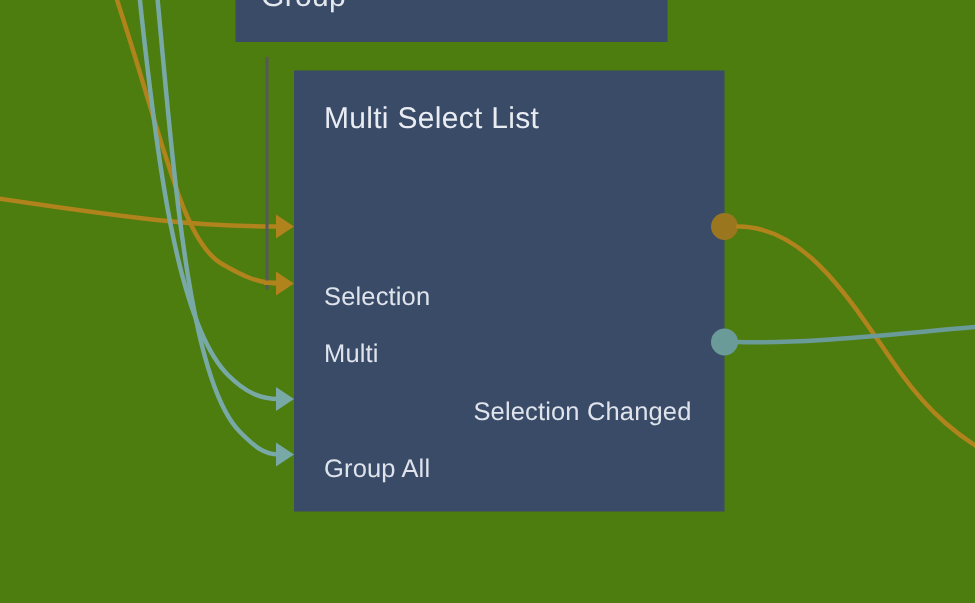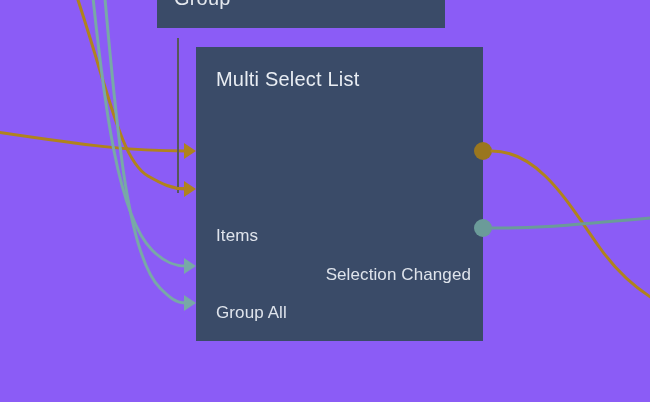--- a/index.html
+++ b/index.html
@@ -4,21 +4,21 @@
 <style>
   html, body {
     margin: 0;
     padding: 0;
     background: #1f1f1f;
   }
   #canvas {
     position: relative;
     width: 650px;
     height: 402px;
-    background: #8b5cf6;
+    background: #4d7c0f;
     overflow: hidden;
     font-family: "Liberation Sans", sans-serif;
   }
   #wires {
     position: absolute;
     left: 0;
     top: 0;
     width: 650px;
     height: 402px;
     pointer-events: none;
@@ -68,21 +68,21 @@
     letter-spacing: .2px;
   }
   .port-label {
     position: absolute;
     font-size: 17px;
     color: #dfe4ec;
     white-space: nowrap;
     letter-spacing: .1px;
   }
   .port-label.in  { left: 20px; }
-  .port-label.out { right: 12px; text-align: center; }
+  .port-label.out { right: 22px; text-align: center; }
   .port-arrow {
     position: absolute;
     width: 0;
     height: 0;
     border-top: 8px solid transparent;
     border-bottom: 8px solid transparent;
     border-left: 12px solid #b0831c;
   }
   .port-arrow.teal { border-left-color: #78a9a7; }
   .port-arrow.tail {
@@ -116,21 +116,22 @@
   </svg>
 
   <div class="group-node">
     <span class="group-title">Group</span>
   </div>
   <div class="group-spine"></div>
 
   <div class="node">
     <span class="node-title">Multi Select List</span>
 
-    <span class="port-label in" style="top:179px">Items</span>
+    <span class="port-label in" style="top:141px">Selection</span>
+    <span class="port-label in" style="top:179px">Multi</span>
     <span class="port-label out" style="top:218px">Selection Changed</span>
     <span class="port-label in" style="top:256px">Group All</span>
   </div>
 
   <div class="port-arrow" style="left:184px; top:143px"></div>
   <div class="port-arrow tail" style="left:176px; top:187px"></div>
   <div class="port-arrow" style="left:184px; top:181px"></div>
   <div class="port-arrow teal" style="left:184px; top:258px"></div>
   <div class="port-arrow teal" style="left:184px; top:295px"></div>
 

